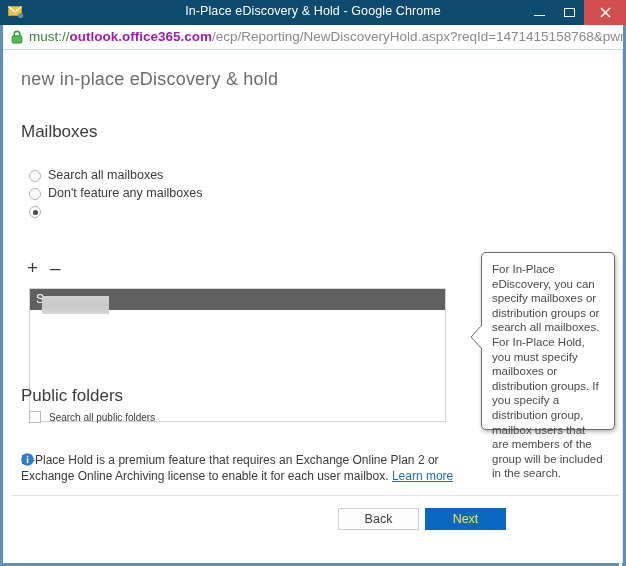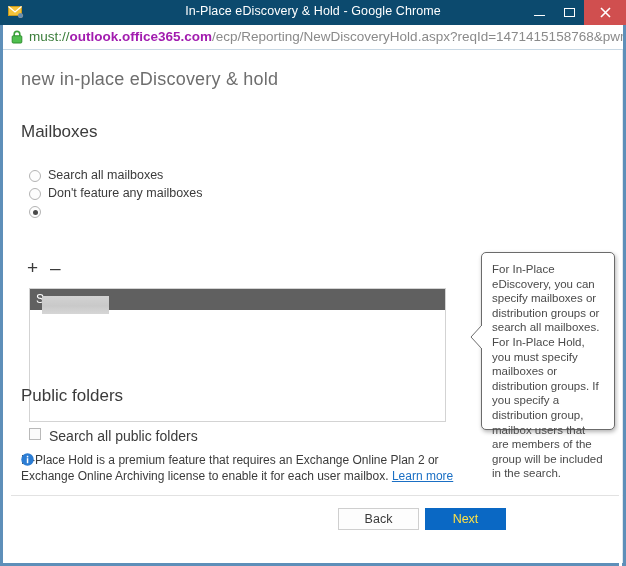--- a/index.html
+++ b/index.html
@@ -210,25 +210,25 @@
   .redaction {
     position: absolute;
     left: 12px; top: 7px;
     width: 67px; height: 18px;
     background: linear-gradient(180deg,#d2d2d2 0%, #c9c9c9 55%, #d6d6d6 100%);
   }
 
   
   .check-row {
     position: absolute;
-    left: 18px; top: 378px;
+    left: 18px; top: 356px;
     height: 17px;
     display: flex;
-    align-items: flex-start;
-    font-size: 14px;
+    align-items: flex-end;
+    font-size: 10px;
     color: #3b3b3b;
   }
   .checkbox {
     width: 12px; height: 12px;
     border: 1px solid #b9b9b9;
     background: #fbfbfb;
     box-sizing: border-box;
     margin-right: 8px;
     flex: none;
   }

